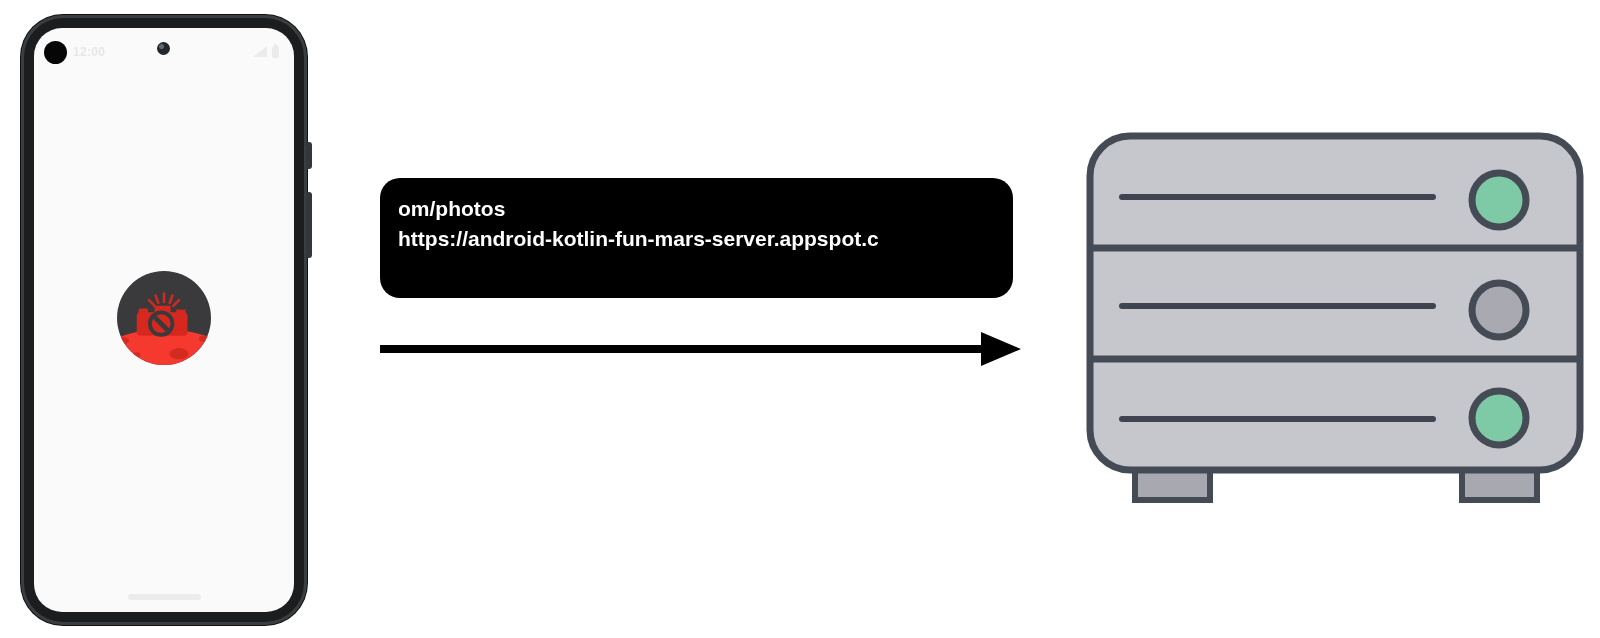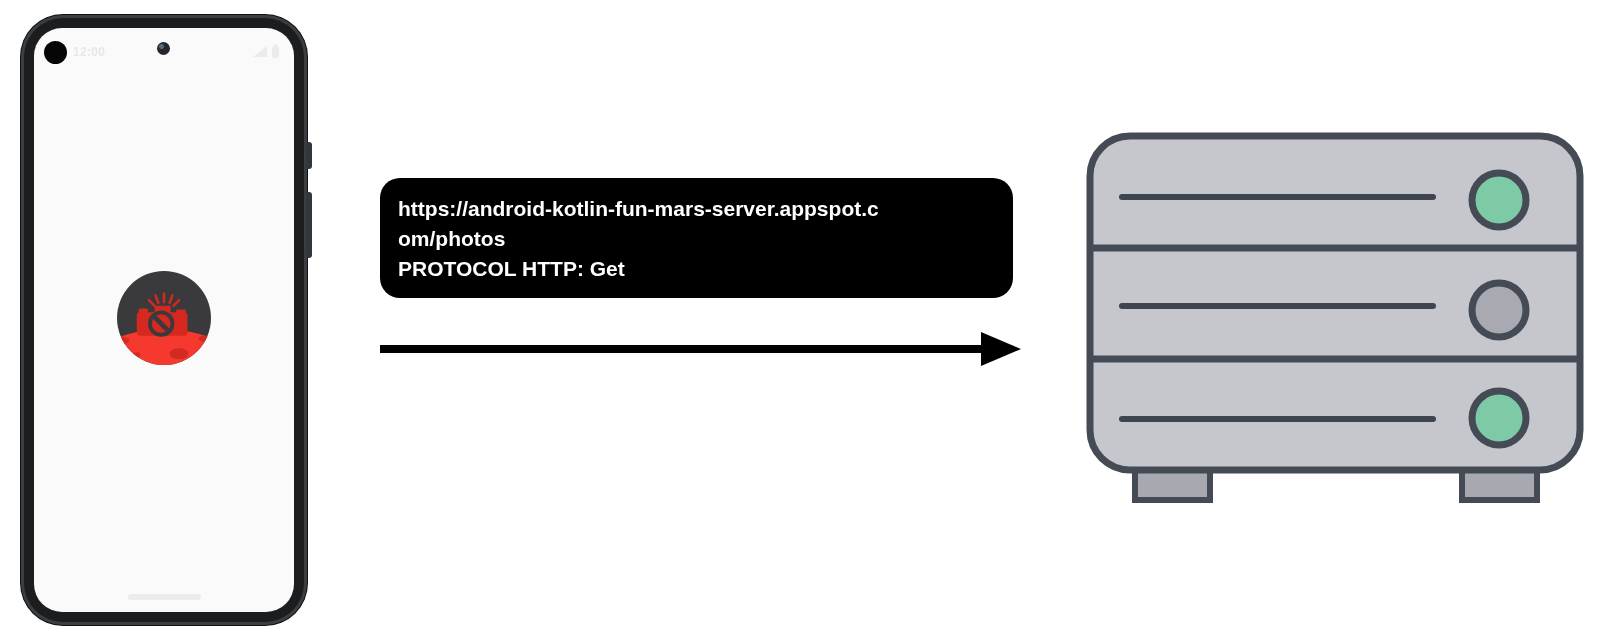--- a/index.html
+++ b/index.html
@@ -127,23 +127,22 @@
             <line x1="40" y1="49" x2="54" y2="63" stroke="#3a3a3d" stroke-width="5"></line>
           </g>
         </g>
       </svg>
 
       <div class="home-pill"></div>
     </div>
   </div>
 
   <div class="request-box">
+    <div class="line">om/photos</div>
     <div class="line">https://android-kotlin-fun-mars-server.appspot.c</div>
-    <div class="line">om/photos</div>
-    <div class="line">PROTOCOL HTTP: Get</div>
   </div>
 
   <div class="arrow-line"></div>
   <div class="arrow-head"></div>
 
   <svg class="server" viewBox="0 0 500 380">
     <rect x="50" y="330" width="75" height="40" fill="#a7a8b0" stroke="#454b55" stroke-width="6"></rect>
     <rect x="377" y="330" width="75" height="40" fill="#a7a8b0" stroke="#454b55" stroke-width="6"></rect>
     <rect x="5" y="6" width="490" height="334" rx="40" fill="#c6c6cd" stroke="#454b55" stroke-width="7"></rect>
     <line x1="5" y1="118" x2="495" y2="118" stroke="#454b55" stroke-width="7"></line>

